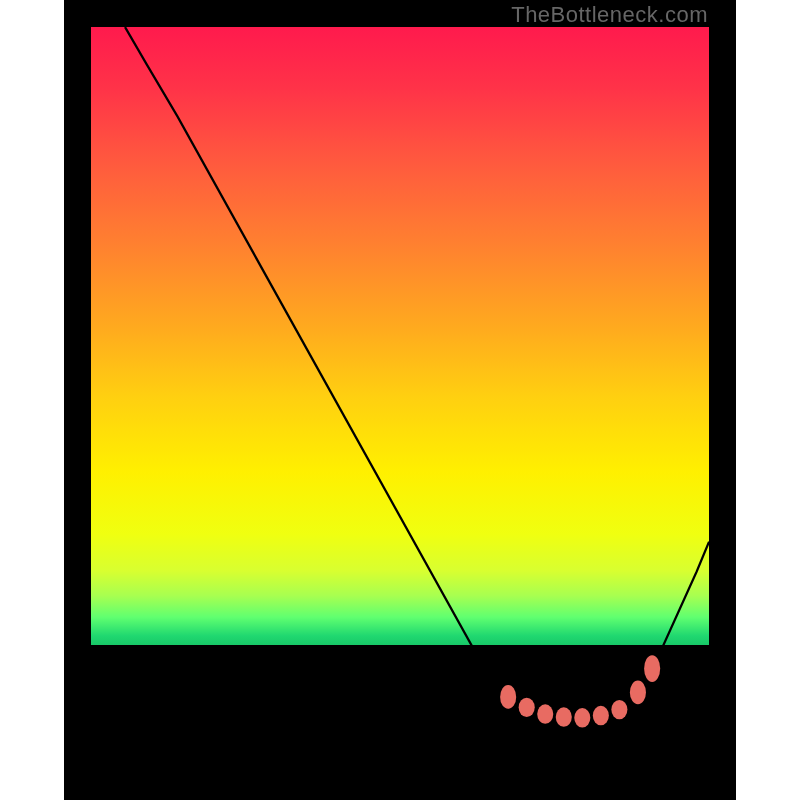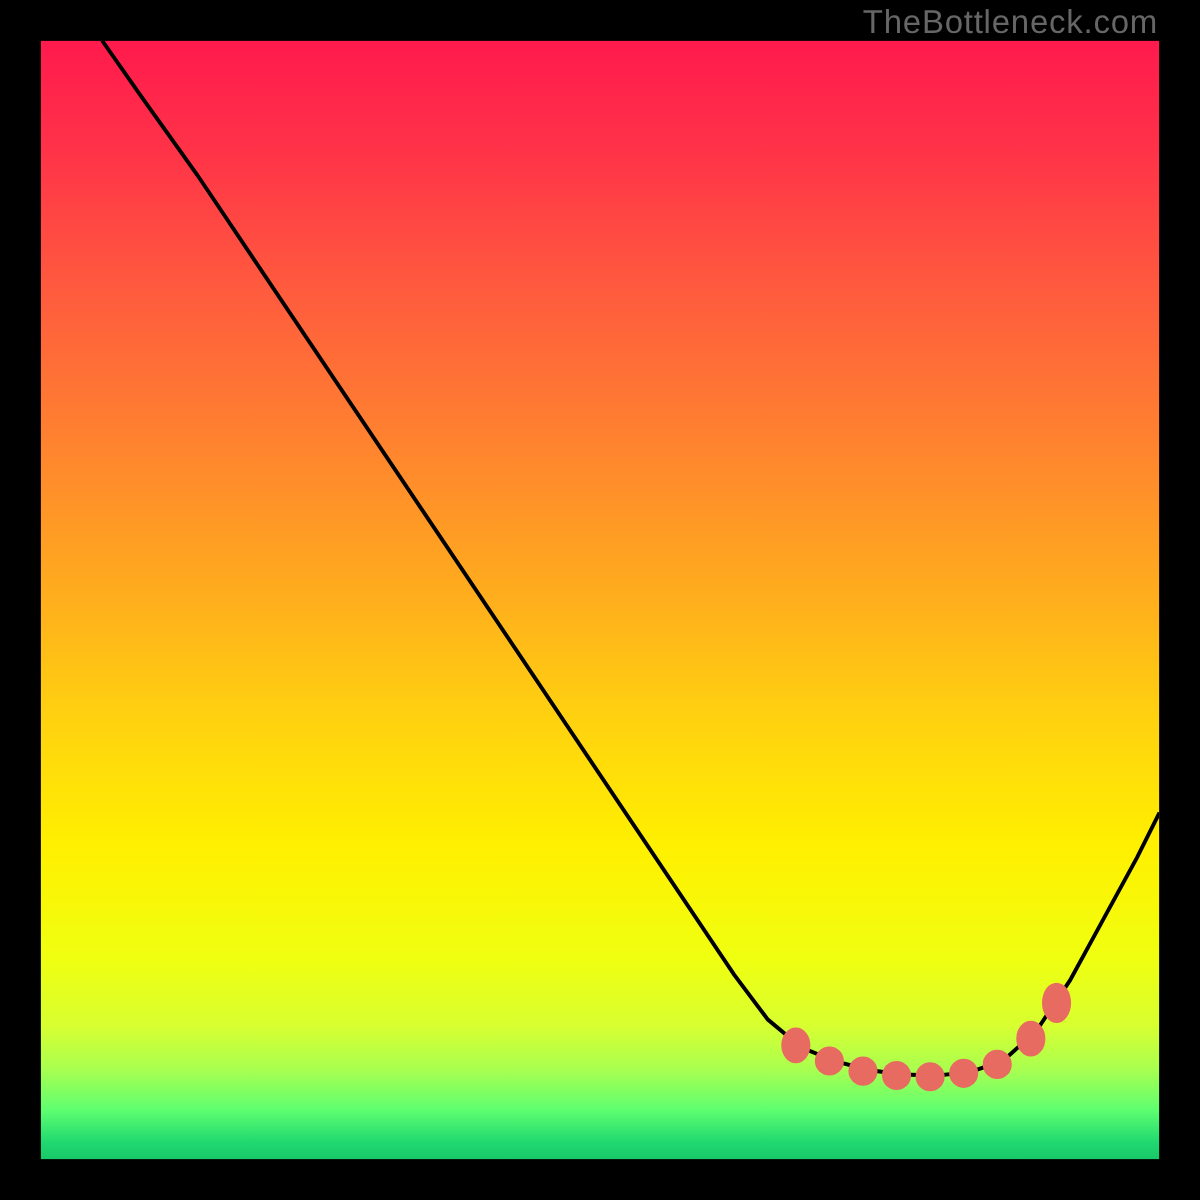--- a/index.html
+++ b/index.html
@@ -6,21 +6,21 @@
     margin: 0;
     padding: 0;
     display: flex;
     justify-content: center;
     align-items: center;
     min-height: 100vh;
     background: #fff;
     font-family: Arial, Helvetica, sans-serif;
   }
   .chart-container {
-    width: 800px;
+    width: 672px;
     height: 800px;
     position: relative;
     background: #000;
   }
   .watermark {
     position: absolute;
     top: 2px;
     right: 28px;
     color: #666;
     font-size: 22px;

